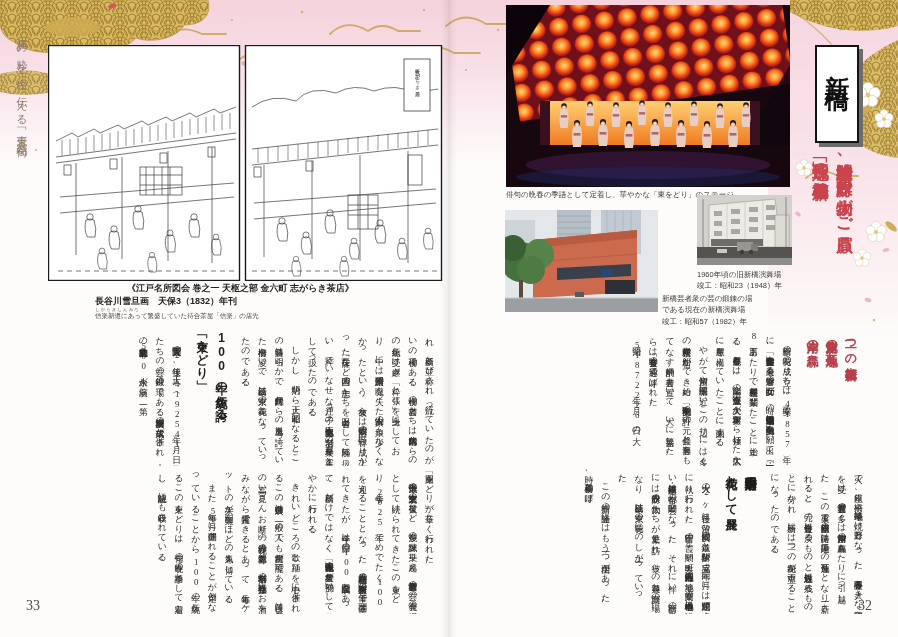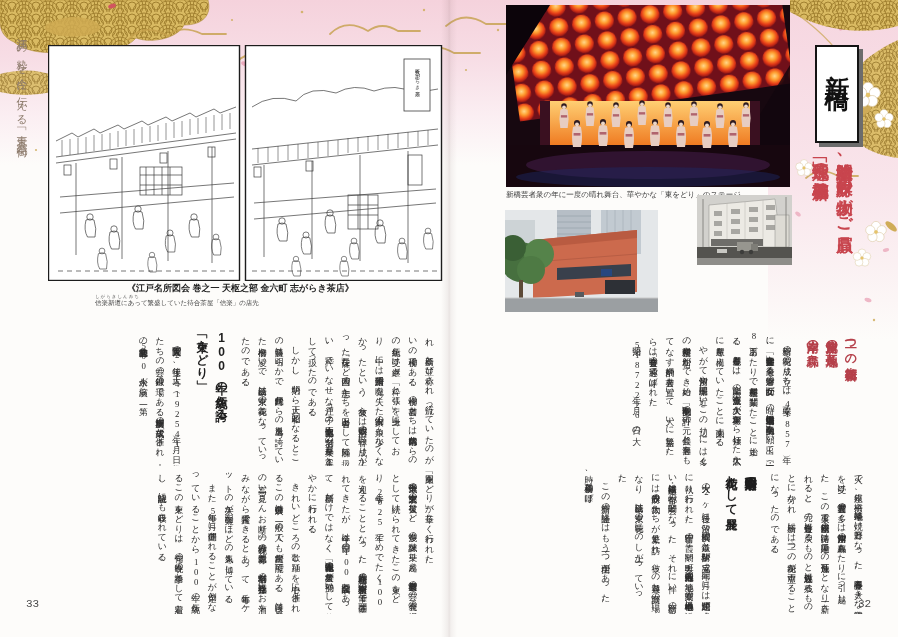--- a/index.html
+++ b/index.html
@@ -42,22 +42,22 @@
   
   .cap{position:absolute;font-family:"Liberation Sans","DejaVu Sans",sans-serif;
     font-size:7.5px;line-height:1.5;color:#3a3a3a;white-space:pre-line;}
   .illust-caption{position:absolute;left:95px;top:282px;width:280px;
     font-family:"Liberation Sans","DejaVu Sans",sans-serif;color:#222;}
   .illust-caption .l1{font-size:9px;font-weight:bold;line-height:1.45;margin-left:32px;}
   .illust-caption .l2{font-size:9px;font-weight:bold;line-height:1.45;}
   .illust-caption .l3{position:relative;font-size:6.5px;color:#444;margin-top:4px;}
   .illust-caption .furi{position:absolute;top:-5px;left:0;font-size:4.5px;
     letter-spacing:1px;color:#666;}
-  .page-num{position:absolute;font-family:Liberation Mono, monospace;
-    font-size:11px;color:#4a4a4a;}
+  .page-num{position:absolute;font-family:Liberation Serif, serif;
+    font-size:14px;color:#4a4a4a;}
 </style>
 </head>
 <body>
 
 <div class="spread">
 
   <div class="deco-band"></div>
   <div class="deco-right"></div>
 
   <svg class="deco-svg" width="898" height="340" viewBox="0 0 898 340">
@@ -257,20 +257,21 @@
     <use href="#fig" transform="translate(306,196) scale(0.9)"></use>
     <use href="#fig" transform="translate(332,178)"></use>
     <use href="#fig" transform="translate(354,196) scale(0.9)"></use>
     <use href="#fig" transform="translate(248,214) scale(0.85)"></use>
     <use href="#fig" transform="translate(296,214) scale(0.85)"></use>
     <use href="#fig" transform="translate(380,186) scale(0.9)"></use>
   </svg>
 
   <div class="illust-caption">
     <div class="l1">《江戸名所図会 巻之一 天枢之部 金六町 志がらき茶店》</div>
+    <div class="l2">長谷川雪旦画　天保3（1832）年刊</div>
     <div class="l3">
       <span class="furi">しがらきしんみち</span>
       <span>信楽新道にあって繁盛していた待合茶屋「信楽」の店先</span>
     </div>
   </div>
 
   <div class="vtext" style="left:45px;top:331px;width:393px;height:135px;">
     <p class="cont">れ、新橋と並び称され、流行っていたのが隅田川沿いの柳橋である。柳橋の芸者たちは旧幕時代からの江戸の伝統を受け継ぎ、「粋と張り」を身上にしており、中には明治維新で職を失った御家人の娘も少なくなかったという。彼女らは明治政府の顕官に成り上がった「薩長」など西国の志士たちを田舎者として邪険に扱い、粋でいなせな江戸っ子の旧幕臣文化人や老舗の旦那衆を上客として扱ったのである。</p>
     <p>しかし、明治から大正、昭和となるとこの勝負は明らかで、江戸時代からの遺風を誇っていた柳橋を凌いで、新橋は東京一の花街となっていったのである。</p>
     <h4>100年の伝統を誇る
@@ -333,21 +334,21 @@
       <use href="#dnc" transform="translate(240,111) scale(0.92)"></use>
       <use href="#dnc" transform="translate(71,130)"></use>
       <use href="#dnc" transform="translate(97,129)"></use>
       <use href="#dnc" transform="translate(123,131)"></use>
       <use href="#dnc" transform="translate(149,129)"></use>
       <use href="#dnc" transform="translate(175,130)"></use>
       <use href="#dnc" transform="translate(201,131)"></use>
       <use href="#dnc" transform="translate(227,130)"></use>
     </g>
   </svg>
-  <div class="cap" style="left:506px;top:189px;width:300px;">新橋芸者衆の年に一度の晴れ舞台、華やかな「東をどり」のステージ</div>
+  <div class="cap" style="left:506px;top:189px;width:300px;">俳句の晩春の季語として定着し、華やかな「東をどり」のステージ</div>
 
   <svg class="photo" style="left:697px;top:195px;" width="95" height="70" viewBox="0 0 95 70">
     <rect width="95" height="70" fill="#d2d1cd"></rect>
     <polygon points="12,10 78,4 84,52 12,52" fill="#eceae4" stroke="#8a8a86" stroke-width="0.5"></polygon>
     <path d="M30,8 V52 M48,7 V52 M66,5 V52" stroke="#b9b7b0" stroke-width="0.5"></path>
     <g fill="#a8a7a2">
       <rect x="17" y="16" width="8" height="5"></rect>
         <rect x="17" y="26" width="8" height="5"></rect>
         <rect x="17" y="36" width="8" height="5"></rect>
       <rect x="34" y="14" width="9" height="5"></rect>
@@ -364,20 +365,22 @@
     <rect x="14" y="44" width="52" height="7" fill="#6e6d69"></rect>
     <rect x="0" y="52" width="95" height="11" fill="#54534f"></rect>
     <rect x="20" y="54" width="10" height="4" fill="#c9c8c3"></rect>
     <rect x="40" y="47" width="16" height="9" fill="#97968f"></rect>
     <rect x="54" y="49" width="7" height="7" fill="#7e7d77"></rect>
     <circle cx="45" cy="57" r="2.2" fill="#3d3d3b"></circle>
       <circle cx="54" cy="57" r="2.2" fill="#3d3d3b"></circle>
     <path d="M6,4 V52 M89,2 V52" stroke="#777672" stroke-width="0.8"></path>
     <rect x="0" y="63" width="95" height="7" fill="#8e8d89"></rect>
   </svg>
+  <div class="cap" style="left:697px;top:269px;width:110px;">1960年頃の旧新橋演舞場
+竣工：昭和23（1948）年</div>
 
   <svg class="photo" style="left:505px;top:210px;" width="153" height="102" viewBox="0 0 153 102">
     <rect width="153" height="102" fill="#e4e7e9"></rect>
     <rect x="0" y="10" width="30" height="52" fill="#cdd3d6"></rect>
     <rect x="52" y="0" width="34" height="36" fill="#b6bec6"></rect>
     <path d="M52,6 H86 M52,12 H86 M52,18 H86 M52,24 H86 M52,30 H86" stroke="#9aa4ad" stroke-width="0.8"></path>
     <rect x="96" y="0" width="40" height="44" fill="#c2cad1"></rect>
     <path d="M102,0 V44 M110,0 V44 M118,0 V44 M126,0 V44" stroke="#aab3bb" stroke-width="0.8"></path>
     <polygon points="28,30 132,20 132,82 28,88" fill="#cc6a4d"></polygon>
     <polygon points="28,30 132,20 132,28 28,38" fill="#b95b41"></polygon>
@@ -387,20 +390,23 @@
     <rect x="100" y="70" width="30" height="14" fill="#2d3036"></rect>
     <circle cx="16" cy="52" r="20" fill="#47703f"></circle>
     <circle cx="34" cy="44" r="15" fill="#55834a"></circle>
     <circle cx="8" cy="38" r="13" fill="#3a5f35"></circle>
     <circle cx="26" cy="60" r="14" fill="#4e7a44"></circle>
     <rect x="14" y="70" width="4" height="18" fill="#5d4a38"></rect>
     <rect x="0" y="88" width="153" height="14" fill="#9b9fa2"></rect>
     <path d="M0,88 H153" stroke="#c8c8c8" stroke-width="1"></path>
     <rect x="70" y="82" width="9" height="5" fill="#565a5e"></rect>
   </svg>
+  <div class="cap" style="left:662px;top:293px;width:130px;">新橋芸者衆の芸の鍛錬の場
+である現在の新橋演舞場
+竣工：昭和57（1982）年</div>
 
   <div class="title-box">
     <div class="t">新橋</div>
   </div>
   <div class="headline">明治維新後、政財界の大物がご贔屓
 「煉瓦地」の新橋花柳界</div>
 
   <div class="vtext" style="left:455px;top:331px;width:412px;height:135px;">
     <h3>二つの新橋花街
 汐留川北岸の煉瓦地と

